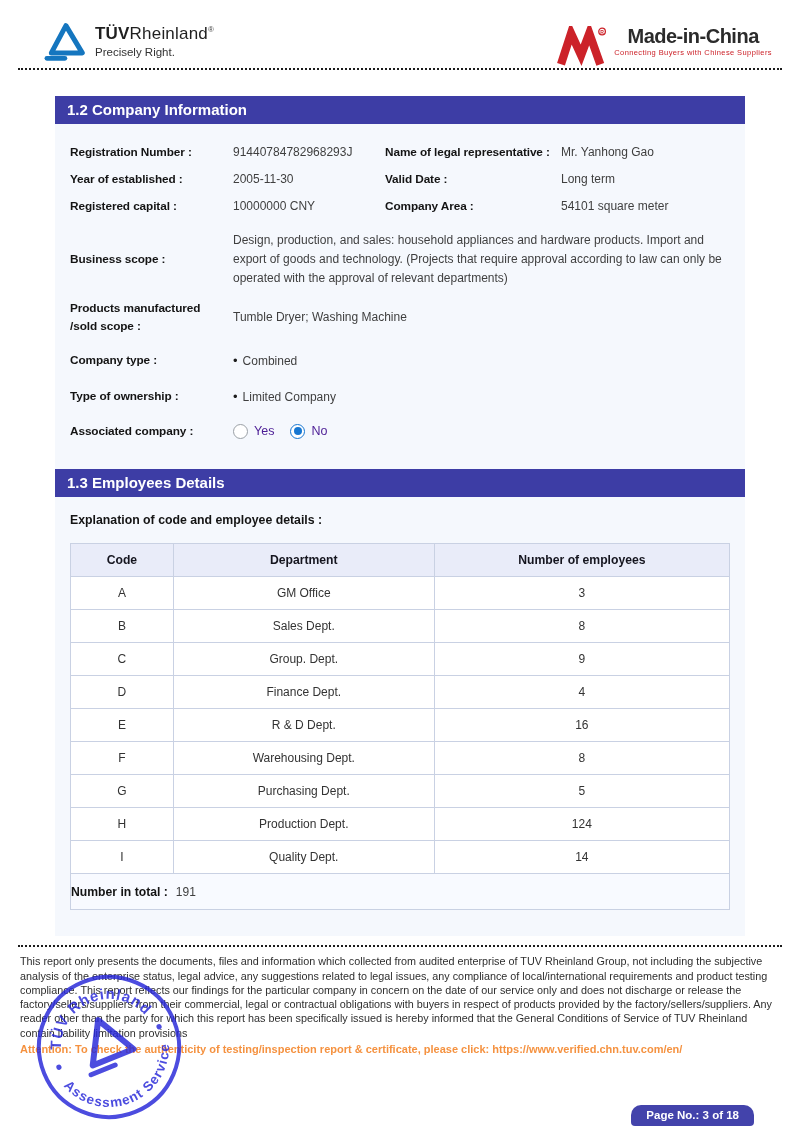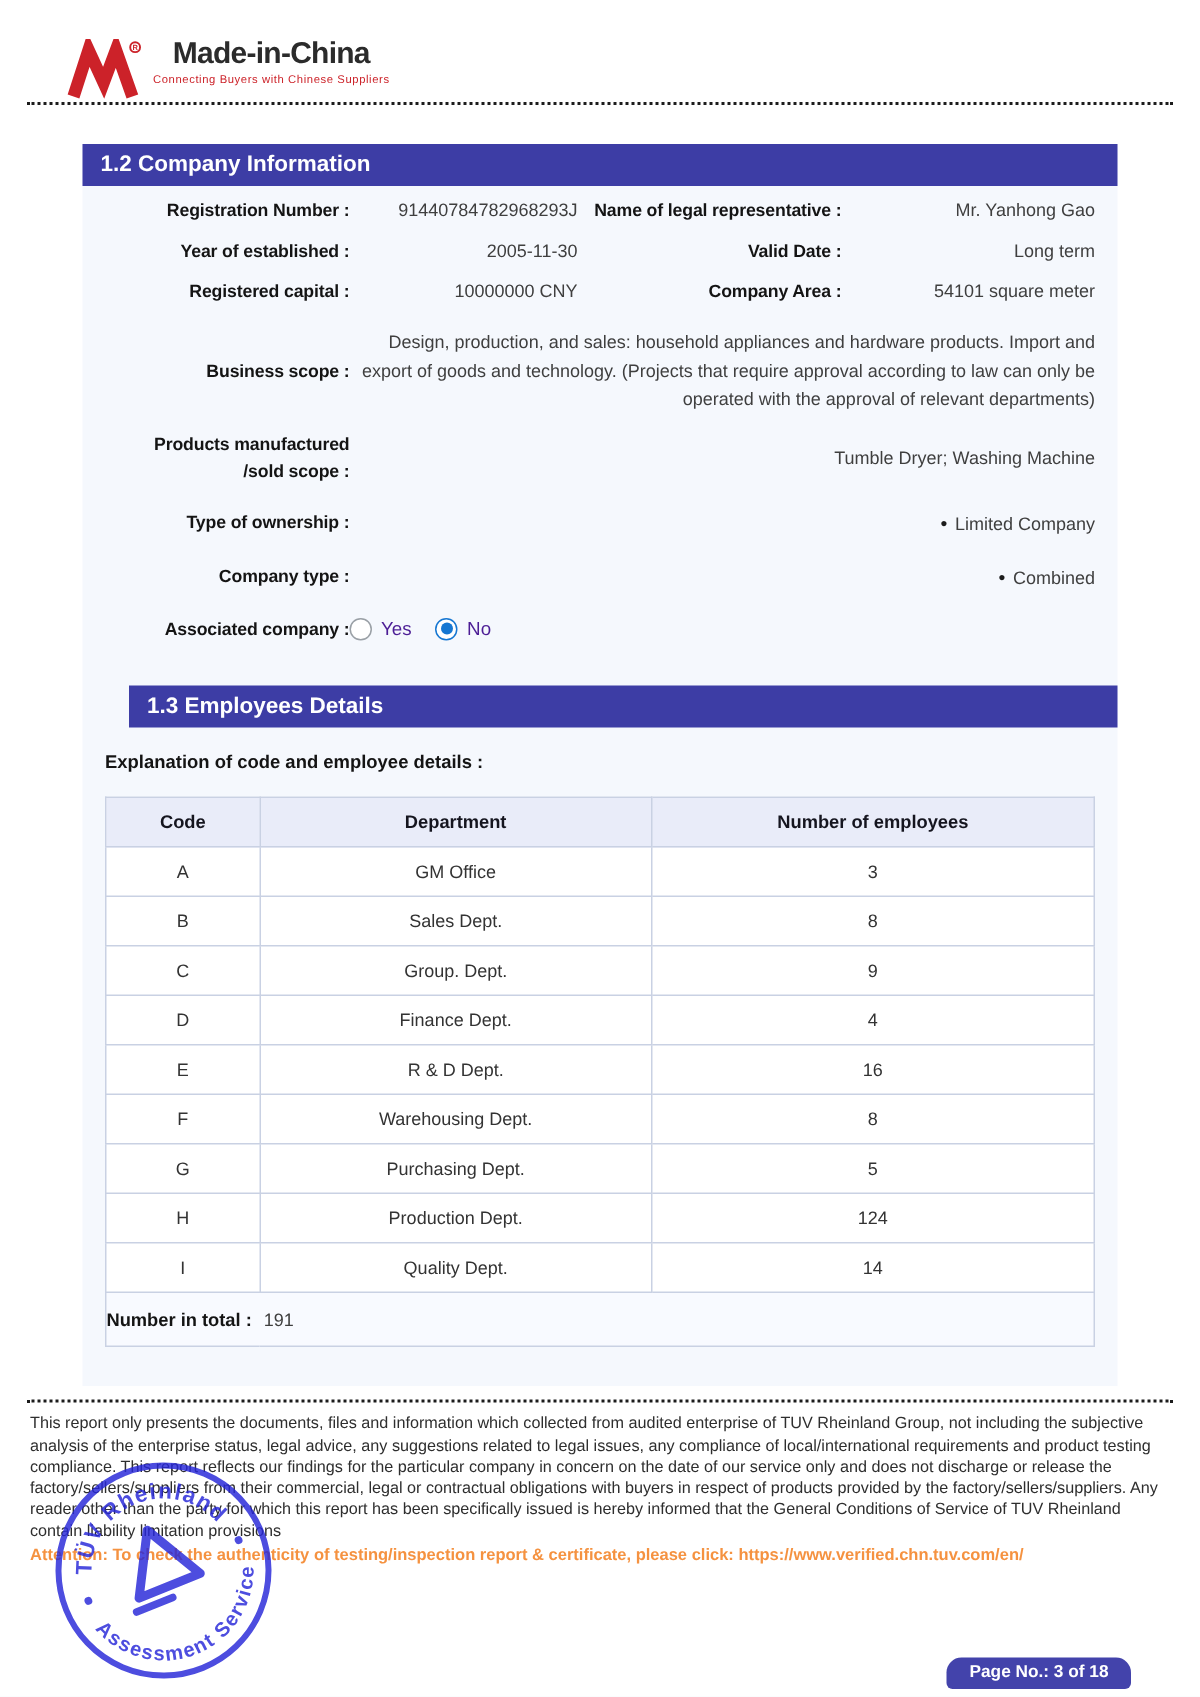--- a/index.html
+++ b/index.html
@@ -16,42 +16,42 @@
   .tuv-tagline { font-size:11.5px; color:#333; margin-top:2px; }
   .mic-wrap { display:flex; align-items:flex-start; gap:6px; margin-top:4px; }
   .mic-texts { line-height:1; }
   .mic-name { font-size:20px; font-weight:700; color:#2b2b2b; letter-spacing:-.5px;text-align:center; }
   .mic-tagline { font-size:7.5px; color:#cc2229; margin-top:3px; letter-spacing:.4px; }
   .dotted { border-top:2px dotted #1c1c1c; margin:0 18px; }
 
   
   .panel { margin:26px 55px 0 55px; background:#f5f8fd; }
   .section-bar { background:#3d3da5; color:#fff; font-weight:700; font-size:15px; padding:5px 12px 6px 12px; }
-  .content { padding:2px 15px 12px 15px;text-align:right; }
+  .content { padding:14px 15px 12px 15px; }
 
   .row-pair { display:grid; grid-template-columns:163px 152px 176px 1fr; align-items:center; min-height:27px; }
   .lbl { font-weight:700; color:#141414; font-size:11.8px; letter-spacing:-.1px; }
   .row-pair .lbl { white-space:nowrap; }
   .val { color:#3f3f3f; font-size:12px; }
 
   .row-full { display:grid; grid-template-columns:163px 1fr; align-items:center; margin-top:12px; }
   .row-full .lbl { white-space:pre-line; line-height:1.5; }
   .row-full .val { line-height:1.58; }
 
   .row-bullet { display:grid; grid-template-columns:163px 1fr; align-items:center; margin-top:14px; min-height:22px; }
   .bullet { font-size:13px; color:#1c1c1c; margin-right:5px; }
 
   .row-radio { display:grid; grid-template-columns:163px 1fr; align-items:center; margin-top:12px; min-height:24px; }
   .radio-group { display:flex; align-items:center; gap:16px; }
   .radio-opt { display:flex; align-items:center; gap:6px; font-size:12.5px; color:#4c1d95; }
   .radio { width:15px; height:15px; border-radius:50%; border:1.5px solid #9aa0a6; background:#fff; display:inline-block; position:relative; }
   .radio.selected { border-color:#1677d2; }
   .radio.selected::after { content:""; position:absolute; inset:2.5px; border-radius:50%; background:#1677d2; }
 
-  .section-bar.second { margin-top:14px;margin-left:31px; }
+  .section-bar.second { margin-top:14px; }
   .explain { font-weight:700; font-size:12.3px; color:#141414; padding:16px 15px 0 15px; }
 
   
   .tbl-wrap { padding:16px 15px 26px 15px; }
   table { width:100%; border-collapse:collapse; background:#fff; }
   th, td { border:1px solid #c9d1e3; font-size:12px; text-align:center; height:33px; }
   th { background:#e9ecf9; color:#15151f; font-weight:700; font-size:12.2px;text-align:center; }
   td { color:#333; }
   col.c-code { width:15.6%; } col.c-dept { width:39.6%; } col.c-num { width:44.8%; }
   tfoot td { height:36px; text-align:left; background:#f8faff; }
@@ -68,20 +68,32 @@
   .stamp { position:absolute; left:34px; top:972px; width:150px; height:150px; opacity:.82; transform:rotate(-22deg); pointer-events:none; }
 
   .page-badge { position:absolute; right:46px; bottom:5px; background:#4343ab; color:#fff; font-size:11.5px; font-weight:700; padding:4px 15px 5px 15px; border-radius:10px 10px 4px 4px; }
 </style>
 </head>
 <body>
 
 <div class="page">
 
   <div class="hdr">
+    <div class="tuv-wrap">
+      <span>
+        <svg width="42" height="40" viewBox="0 0 46 44">
+          <path d="M24 4 L42 34 L8 34 Z" fill="none" stroke="#1576bf" stroke-width="5.5" stroke-linejoin="round"></path>
+          <path d="M3 40 L23 40" stroke="#1576bf" stroke-width="5" stroke-linecap="round"></path>
+        </svg>
+      </span>
+      <div class="tuv-texts">
+        <div class="tuv-brand"><span class="b">TÜV</span><span>Rheinland</span><sup>®</sup></div>
+        <div class="tuv-tagline">Precisely Right.</div>
+      </div>
+    </div>
     <div class="mic-wrap">
       <span>
         <svg width="52" height="42" viewBox="0 0 56 46">
           <path d="M5 42 L16 8 L27 32 L36 8 L48 42" fill="none" stroke="#cc2229" stroke-width="9" stroke-linejoin="miter"></path>
           <circle cx="50" cy="6" r="3.6" fill="none" stroke="#cc2229" stroke-width="1.4"></circle>
           <text x="50" y="8.4" font-size="5.5" fill="#cc2229" text-anchor="middle" font-weight="bold">R</text>
         </svg>
       </span>
       <div class="mic-texts">
         <div class="mic-name">Made-in-China</div>
@@ -119,26 +131,26 @@
         <span class="lbl">Business scope :</span>
         <span class="val">Design, production, and sales: household appliances and hardware products. Import and export of goods and technology. (Projects that require approval according to law can only be operated with the approval of relevant departments)</span>
       </div>
       <div class="row-full">
         <span class="lbl">Products manufactured
 /sold scope :</span>
         <span class="val">Tumble Dryer; Washing Machine</span>
       </div>
 
       <div class="row-bullet">
+        <span class="lbl">Company type :</span>
+        <span class="val"><span class="bullet">•</span><span>Combined</span></span>
+      </div>
+      <div class="row-bullet">
         <span class="lbl">Type of ownership :</span>
         <span class="val"><span class="bullet">•</span><span>Limited Company</span></span>
-      </div>
-      <div class="row-bullet">
-        <span class="lbl">Company type :</span>
-        <span class="val"><span class="bullet">•</span><span>Combined</span></span>
       </div>
 
       <div class="row-radio">
         <span class="lbl">Associated company :</span>
         <span class="radio-group">
           <span class="radio-opt">
             <span class="radio"></span>
             <span>Yes</span>
           </span>
           <span class="radio-opt">

